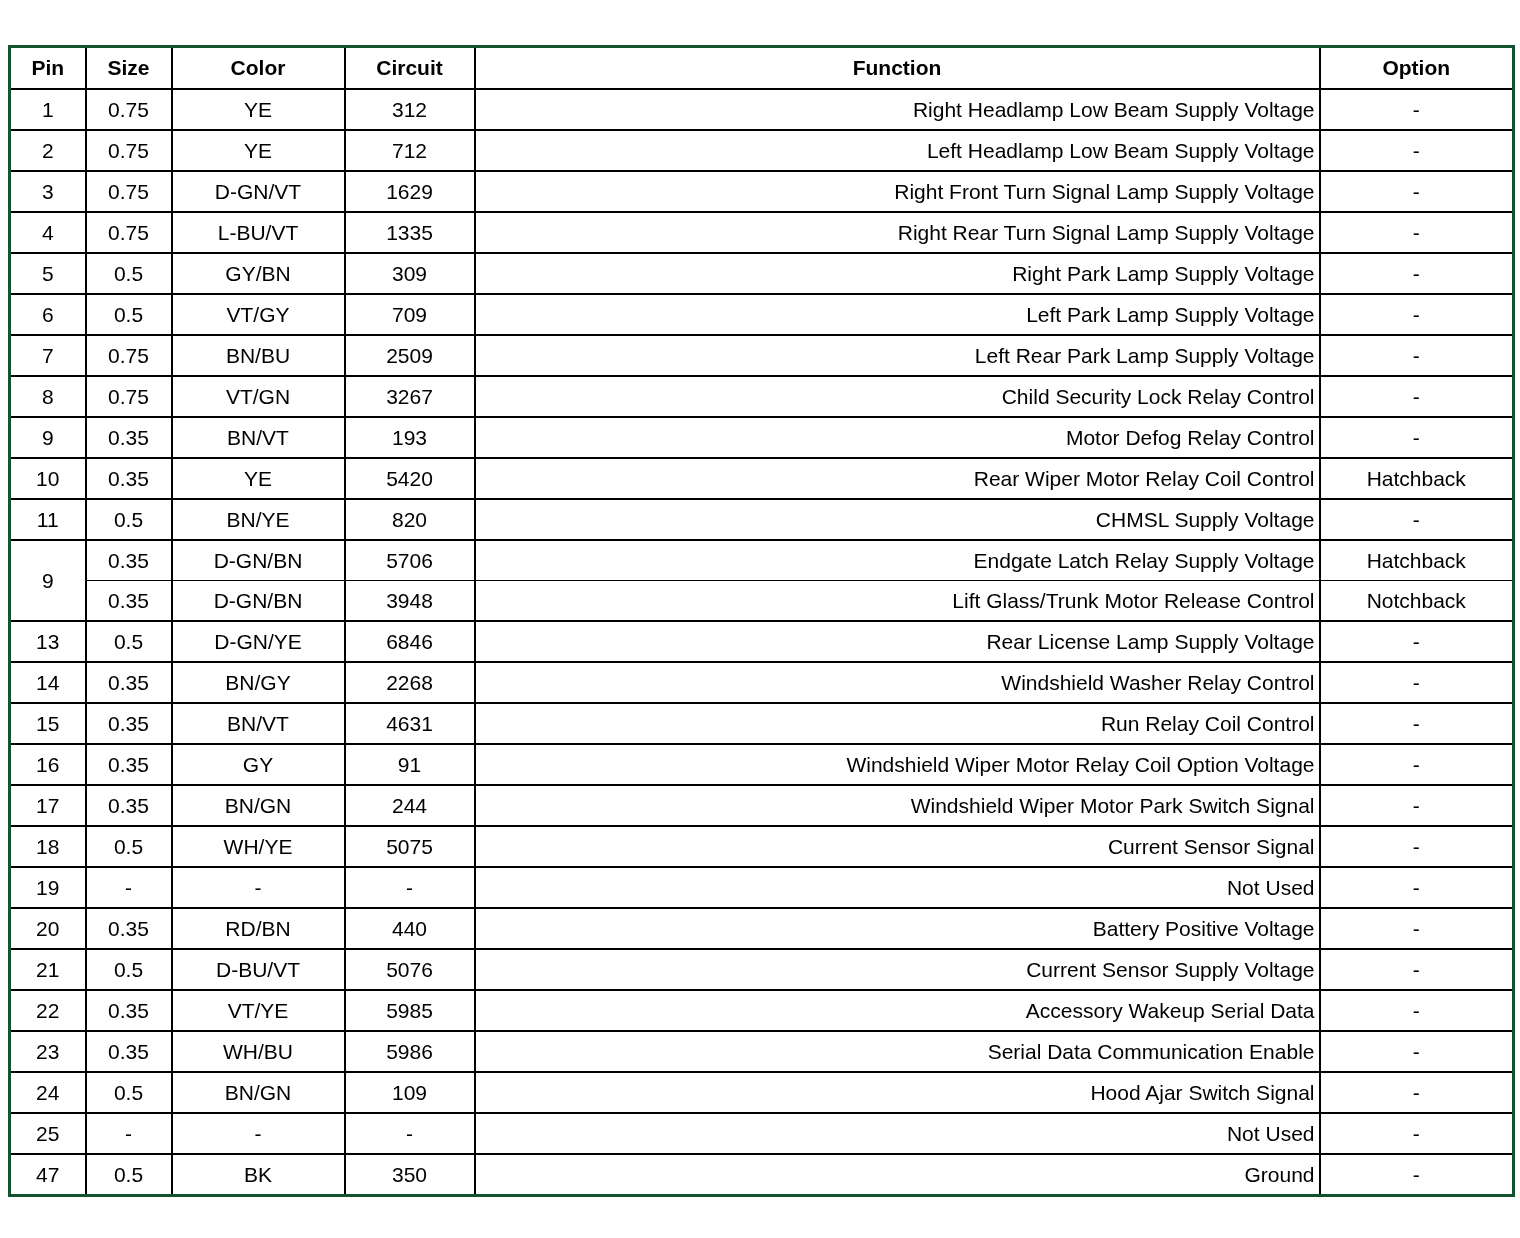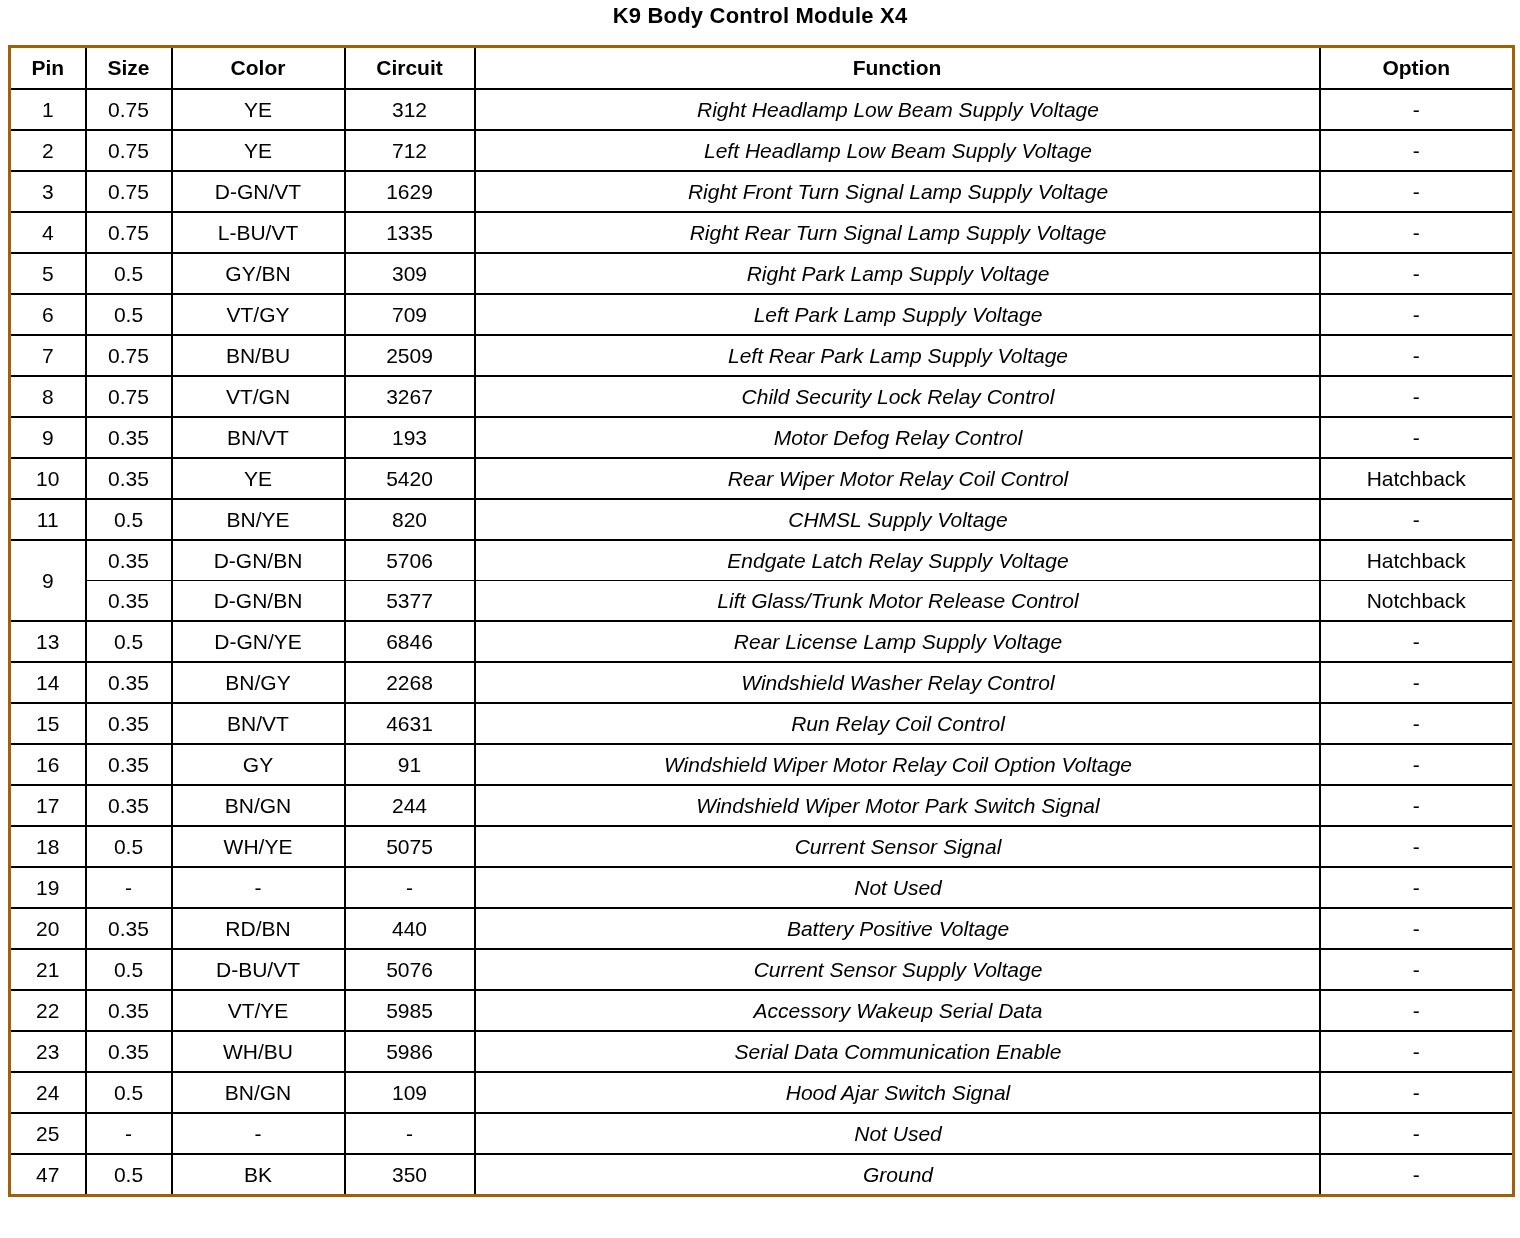--- a/index.html
+++ b/index.html
@@ -26,55 +26,53 @@
     font-weight: bold;
     letter-spacing: 0.2px;
   }
   table.pinout {
     position: absolute;
     left: 8px;
     top: 45px;
     width: 1504px;
     border-collapse: collapse;
     table-layout: fixed;
-    border: 3px solid #a16207;
+    border: 3px solid #14532d;
   }
   table.pinout th,
   table.pinout td {
     border: 2px solid #000;
     font-size: 21px;
     text-align: center;
     vertical-align: middle;
     padding: 0 4px;
     overflow: hidden;
     white-space: nowrap;
   }
   table.pinout th {
     font-weight: bold;
     height: 40px;
   }
   table.pinout td {
     height: 39px;
     font-weight: normal;
   }
   table.pinout td.fn {
-    text-align: center;
+    text-align: right;
     padding-left: 6px;
-    font-style: italic;
   }
   
   table.pinout td.bb-thin { border-bottom-width: 1px; }
   table.pinout td.bt-thin { border-top-width: 1px; }
 </style>
 </head>
 <body>
 
 <div class="page">
 
-  <div class="doc-title">K9 Body Control Module X4</div>
 
   <table class="pinout">
     <colgroup>
       <col style="width:76px">
       <col style="width:86px">
       <col style="width:173px">
       <col style="width:130px">
       <col style="width:845px">
       <col style="width:194px">
     </colgroup>
@@ -181,21 +179,21 @@
           <td rowspan="2">9</td>
           <td class="bb-thin">0.35</td>
           <td class="bb-thin">D-GN/BN</td>
           <td class="bb-thin">5706</td>
           <td class="fn bb-thin">Endgate Latch Relay Supply Voltage</td>
           <td class="bb-thin">Hatchback</td>
         </tr>
         <tr>
           <td class="bt-thin">0.35</td>
           <td class="bt-thin">D-GN/BN</td>
-          <td class="bt-thin">5377</td>
+          <td class="bt-thin">3948</td>
           <td class="fn bt-thin">Lift Glass/Trunk Motor Release Control</td>
           <td class="bt-thin">Notchback</td>
         </tr>
         <tr>
           <td>13</td>
           <td>0.5</td>
           <td>D-GN/YE</td>
           <td>6846</td>
           <td class="fn">Rear License Lamp Supply Voltage</td>
           <td>-</td>

